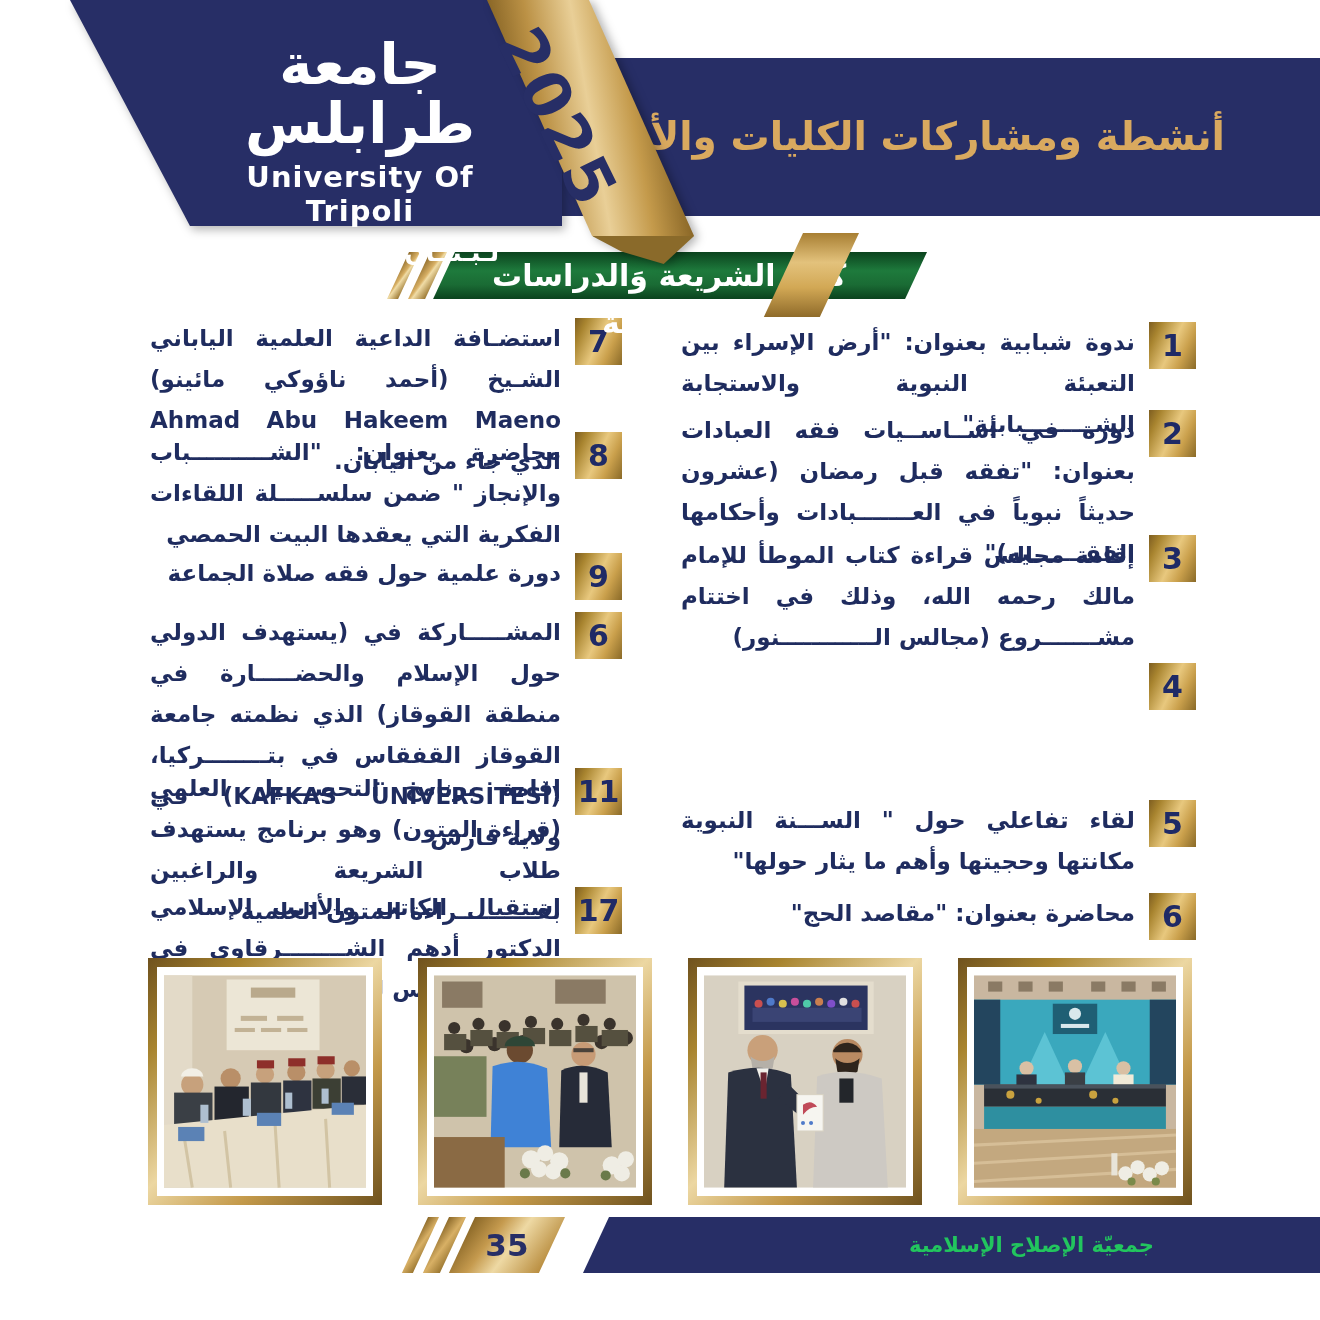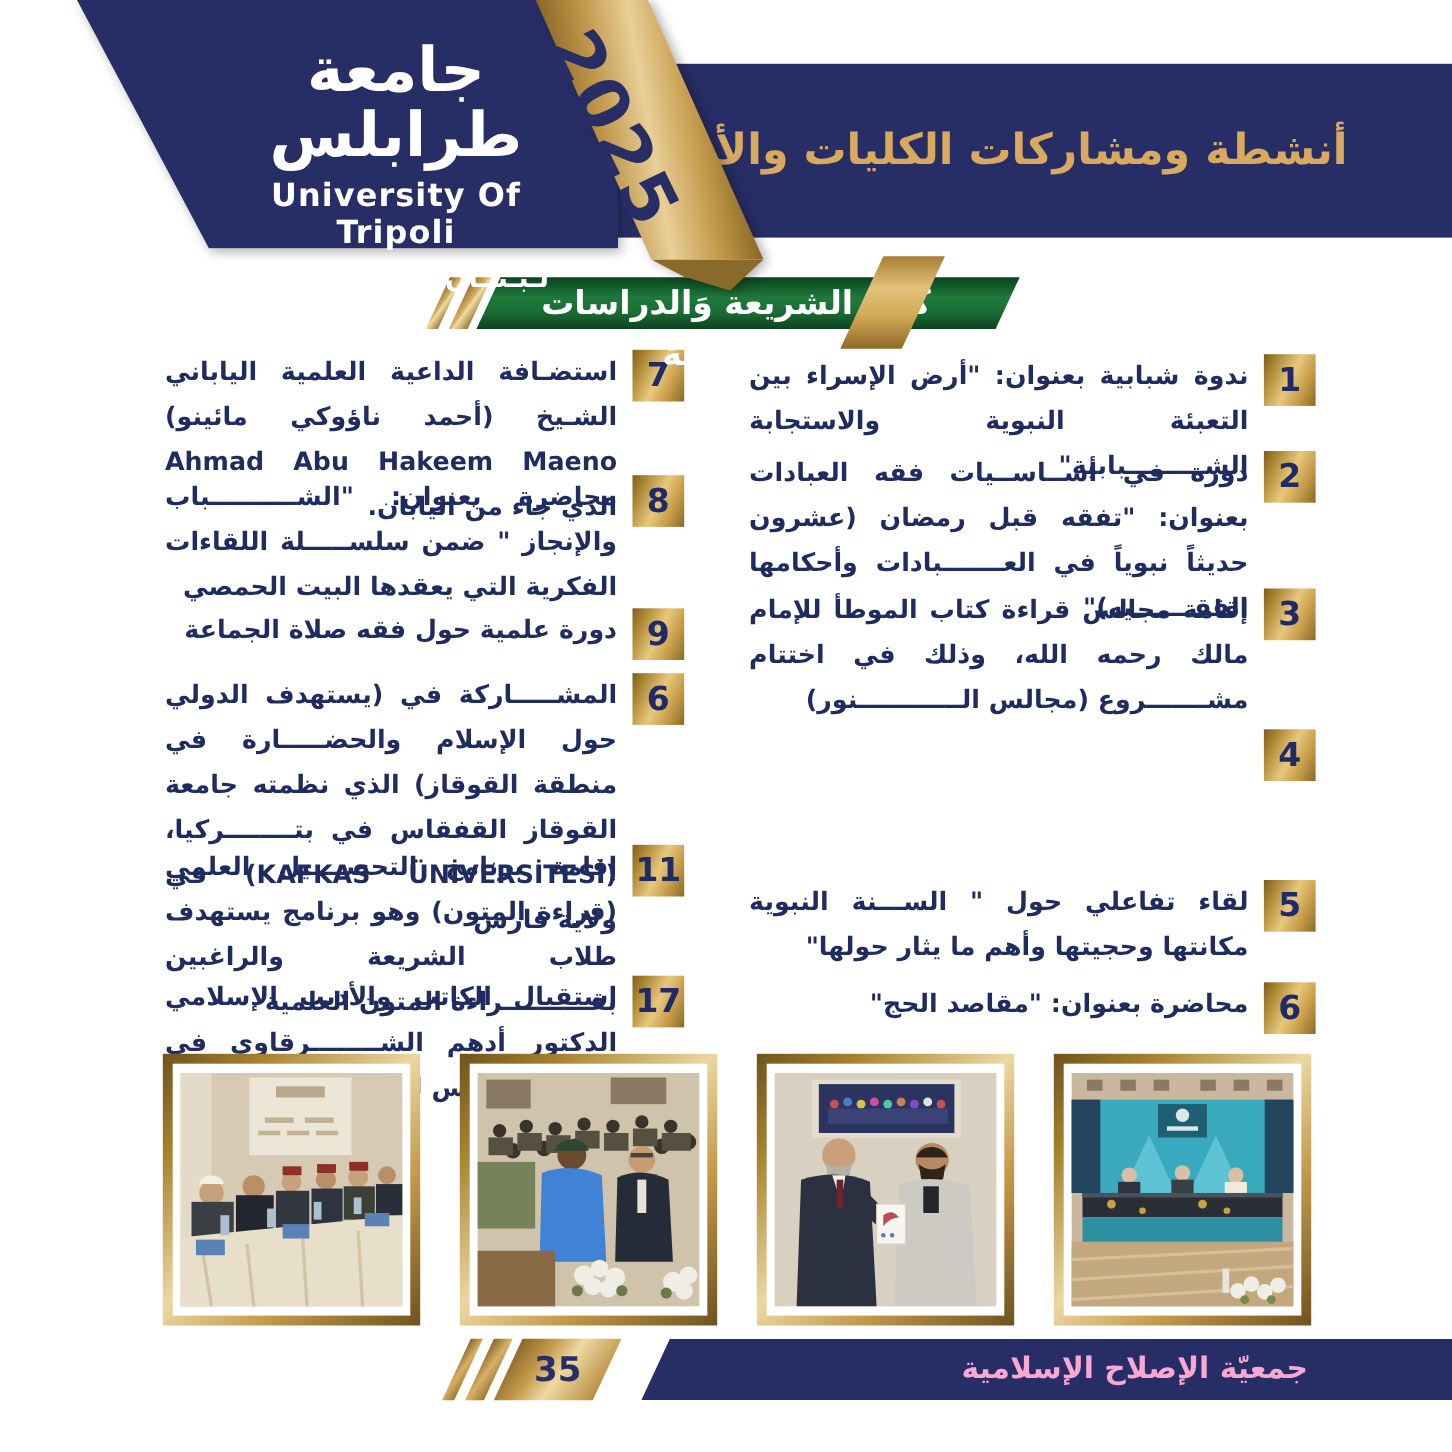--- a/index.html
+++ b/index.html
@@ -59,21 +59,21 @@
   .photo{position:absolute;top:958px;width:234px;height:247px;box-sizing:border-box;padding:9px;
          background:linear-gradient(135deg,#6f521e 0%,#a8842f 20%,#ecd7a2 48%,#c49a4b 70%,#6f521e 100%);}
   .photo .mat{width:100%;height:100%;background:#fff;box-sizing:border-box;padding:7px;}
   .photo svg{display:block;width:100%;height:100%;}
   .p1{left:148px;} .p2{left:418px;} .p3{left:688px;} .p4{left:958px;}
 
   
   .footer-band{position:absolute;left:583px;right:0;top:1217px;height:56px;background:#272e66;
                clip-path:polygon(26px 0,100% 0,100% 100%,0 100%);}
   .footer-org{display:block;direction:rtl;text-align:center;padding-left:160px;
-              color:#f9a8d4;font-size:27px;font-weight:bold;line-height:56px;}
+              color:#22c55e;font-size:21px;font-weight:bold;line-height:56px;}
   .page-plate{position:absolute;left:475px;top:1217px;width:90px;height:56px;
               transform:skewX(-25deg);transform-origin:top left;z-index:2;
               background:linear-gradient(105deg,#8a6727 0%,#c59a4e 30%,#eed9a4 55%,#b98d3f 100%);}
   .page-plate .n{display:block;transform:skewX(25deg);text-align:center;line-height:56px;
                  color:#272e66;font-size:31px;font-weight:800;}
   .fslash{position:absolute;top:1217px;height:56px;transform:skewX(-25deg);transform-origin:top left;
           background:linear-gradient(105deg,#8a6727,#d8b065 50%,#9a7630);z-index:2;}
   .fslash.f1{left:428px;width:11px;}
   .fslash.f2{left:449px;width:17px;}
 </style>

